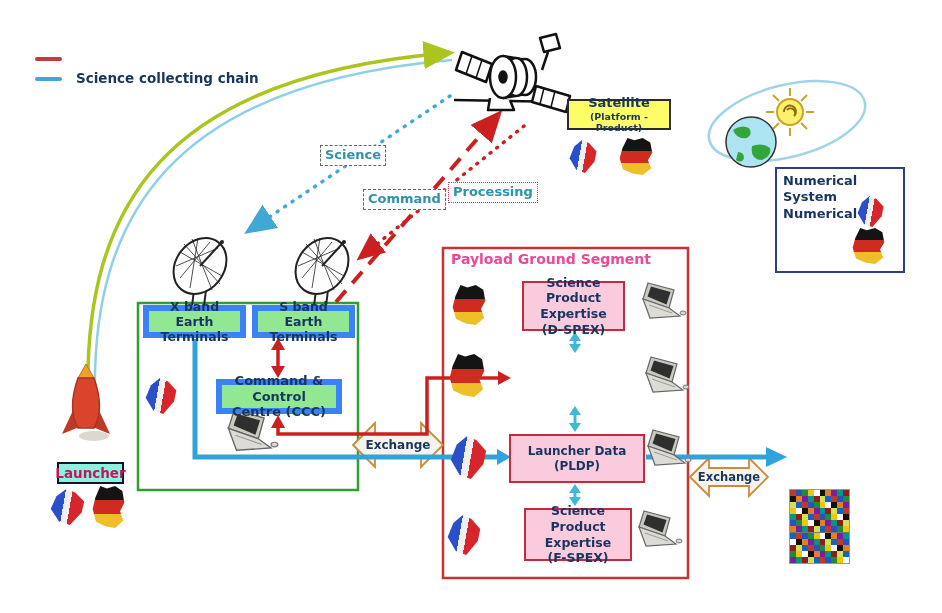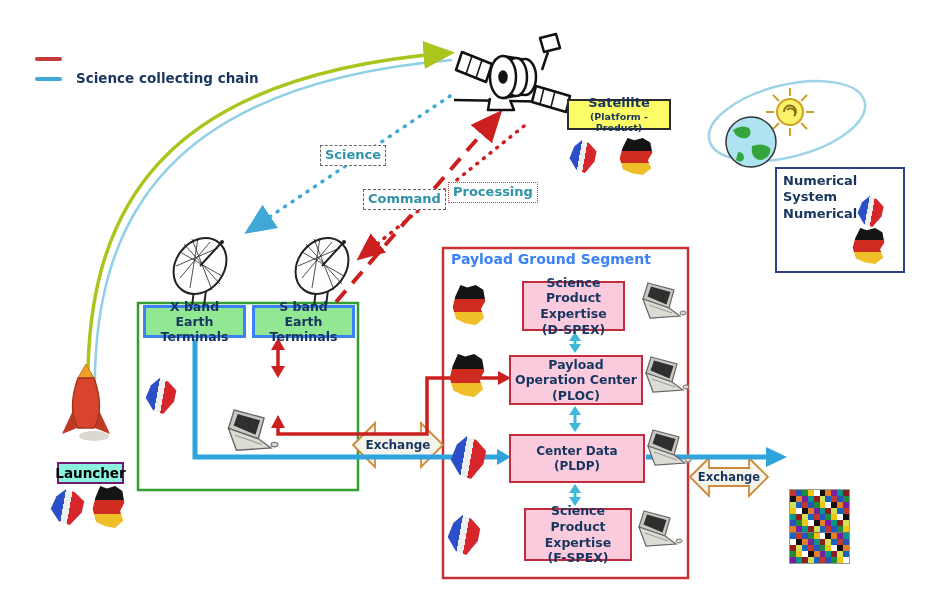--- a/index.html
+++ b/index.html
@@ -2,27 +2,27 @@
 <html><head>
 <meta charset="utf-8">
 <style>
   html,body{margin:0;padding:0;background:#fff;}
   .stage{position:relative;width:942px;height:613px;background:#ffffff;outline:1px solid #c9c9c9;
          overflow:hidden;font-family:"DejaVu Sans","Liberation Sans",sans-serif;color:#17355F;}
   .abs{position:absolute;box-sizing:border-box;}
   .svglayer{position:absolute;left:0;top:0;}
   .box{position:absolute;box-sizing:border-box;display:flex;flex-direction:column;align-items:center;
        justify-content:center;text-align:center;font-weight:bold;line-height:1.2;}
-  .green{background:#92E892;border:3px solid #3b82f6;color:#17355F;font-size:12.5px;}
+  .green{background:#92E892;border:6px solid #3b82f6;color:#17355F;font-size:12.5px;}
   .pink{background:#FACADD;border:2.5px solid #C22C3E;color:#17355F;font-size:12.5px;line-height:1.25;}
   .yellowbox{background:#FDFD67;border:2px solid #2b2b2b;color:#17355F;}
   .usersbox{background:#F7C856;border:2.5px solid #1a1a1a;color:#17355F;font-size:15px;}
-  .launcherbox{background:#8BF2DE;border:2px solid #701a75;color:#000000;font-size:13.5px;}
+  .launcherbox{background:#8BF2DE;border:2px solid #0f172a;color:#be185d;font-size:13.5px;}
   .simbox{background:#ffffff;border:2px solid #2B3F8F;}
-  .seg-title{position:absolute;font-weight:bold;color:#3b82f6;}
+  .seg-title{position:absolute;font-weight:bold;color:#ec4899;}
   .linklabel{position:absolute;background:#ffffff;color:#2E93A8;font-weight:bold;font-size:13px;
              text-align:center;padding:1px 4px;line-height:1.3;}
   .legend-text{position:absolute;color:#17355F;font-weight:bold;font-size:13.5px;}
   .swatch{position:absolute;height:4px;border-radius:2px;width:27px;}
   .flag{position:absolute;}
   .flag-fr{background:linear-gradient(100deg,#2B4FC8 38%,#EFEFEF 38% 54%,#D6262C 54%);
            clip-path:polygon(45% 0,70% 10%,95% 35%,88% 65%,55% 100%,25% 90%,2% 55%,18% 20%);}
   .flag-de{background:linear-gradient(180deg,#141414 34%,#CF2B20 34% 67%,#EFBF2A 67%);
            clip-path:polygon(25% 0,45% 6%,70% 0,92% 12%,98% 40%,85% 60%,95% 82%,70% 100%,40% 96%,12% 85%,2% 55%,10% 28%);}
   .mosaic{position:absolute;display:grid;grid-template-columns:repeat(10,1fr);gap:0;
@@ -212,42 +212,41 @@
   <div class="flag flag-de" style="left:852px;top:228px;width:33px;height:36px"></div>
 
   <div class="box green" style="left:143px;top:305px;width:103px;height:33px">
     <div>X band</div>
     <div>Earth Terminals</div>
   </div>
   <div class="box green" style="left:252px;top:305px;width:103px;height:33px">
     <div>S band</div>
     <div>Earth Terminals</div>
   </div>
+  <div class="box green" style="left:216px;top:379px;width:126px;height:35px;font-size:13px">
+    <div>Command &amp; Control</div>
+    <div>Centre (CCC)</div>
+  </div>
   <div class="flag flag-fr" style="left:145px;top:378px;width:33px;height:36px"></div>
 
   <div class="box launcherbox" style="left:57px;top:462px;width:67px;height:22px">
     <div>Launcher</div>
   </div>
   <div class="flag flag-fr" style="left:50px;top:489px;width:36px;height:36px"></div>
   <div class="flag flag-de" style="left:92px;top:486px;width:33px;height:42px"></div>
 
   <div class="seg-title" style="left:451px;top:251px;font-size:14px">Payload Ground Segment</div>
 
   <div class="box pink" style="left:522px;top:281px;width:103px;height:50px">
     <div>Science Product</div>
     <div>Expertise</div>
     <div>(D-SPEX)</div>
   </div>
-  <div class="box pink" style="left:509px;top:355px;width:134px;height:50px">
-    <div>Payload</div>
-    <div>Operation Center</div>
-    <div>(PLOC)</div>
-  </div>
   <div class="box pink" style="left:509px;top:434px;width:136px;height:49px;font-size:12px">
-    <div>Center Data</div>
+    <div>Launcher Data</div>
     <div>(PLDP)</div>
   </div>
   <div class="box pink" style="left:524px;top:508px;width:108px;height:53px">
     <div>Science Product</div>
     <div>Expertise</div>
     <div>(F-SPEX)</div>
   </div>
 
   <div class="flag flag-de" style="left:452px;top:285px;width:34px;height:40px"></div>
   <div class="flag flag-de" style="left:449px;top:354px;width:36px;height:43px"></div>

